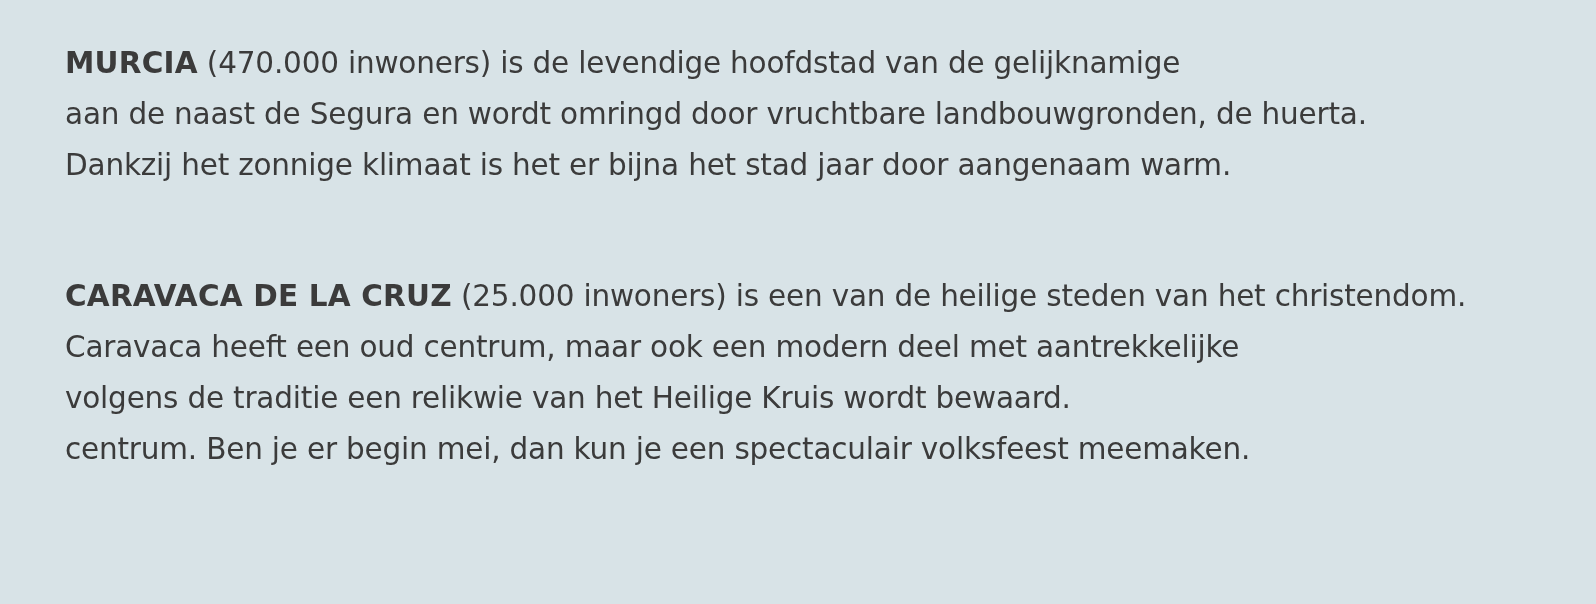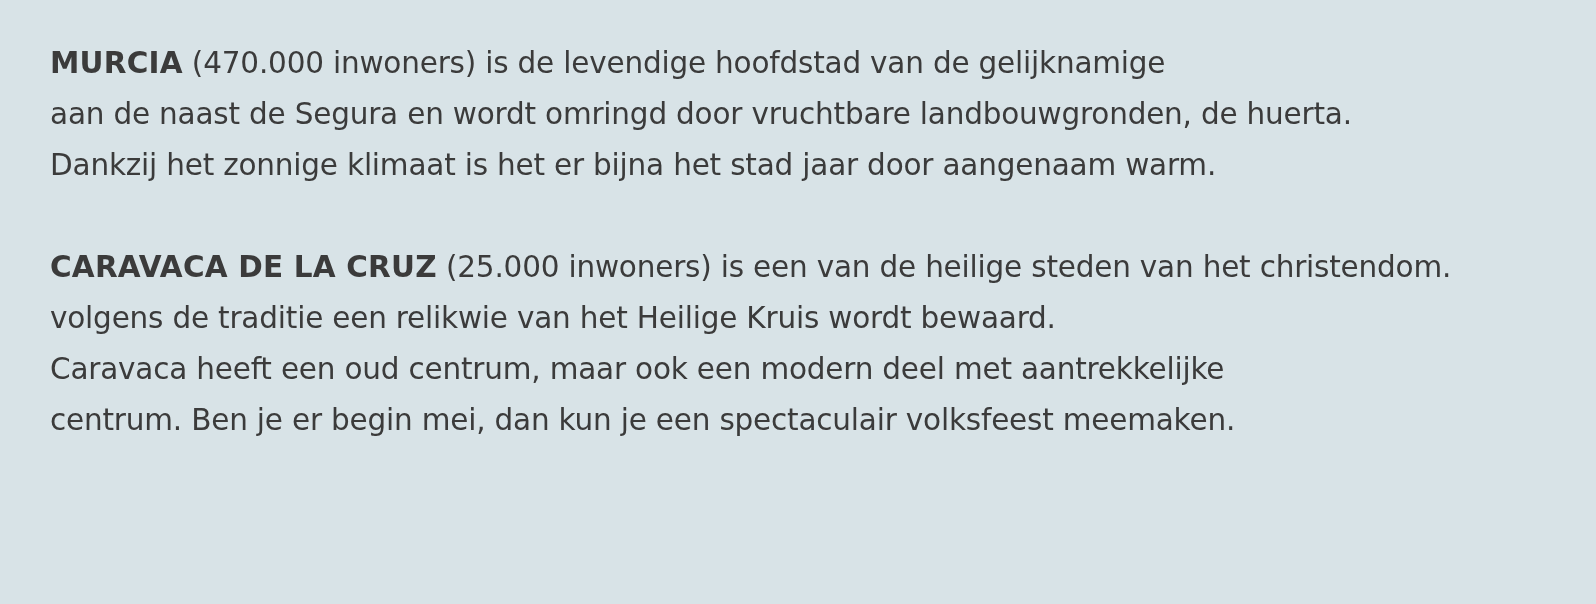--- a/index.html
+++ b/index.html
@@ -11,31 +11,31 @@
     height: 604px;
     background: #d8e3e7;
     font-family: "DejaVu Sans", sans-serif;
     overflow: hidden;
   }
   .page {
     width: 1596px;
     height: 604px;
     background: #d8e3e7;
     box-sizing: border-box;
-    padding: 38px 50px 0 50px;
+    padding: 38px 50px 0 65px;
   }
   .paragraph {
     color: #3b3b3b;
     font-size: 29.5px;
     line-height: 51px;
     letter-spacing: -0.2px;
     font-weight: 400;
   }
   .paragraph + .paragraph {
-    margin-top: 51px;
+    margin-top: 80px;
   }
   .lead {
     font-weight: bold;
     letter-spacing: 0.2px;
   }
   .line {
     display: block;
     white-space: pre;
   }
 </style>
@@ -45,18 +45,18 @@
 <div class="page">
 
   <div class="paragraph">
     <span class="line"><span class="lead">MURCIA</span><span> (470.000 inwoners) is de levendige hoofdstad van de gelijknamige</span></span>
     <span class="line">aan de naast de Segura en wordt omringd door vruchtbare landbouwgronden, de huerta.</span>
     <span class="line">Dankzij het zonnige klimaat is het er bijna het stad jaar door aangenaam warm.</span>
   </div>
 
   <div class="paragraph">
     <span class="line"><span class="lead">CARAVACA DE LA CRUZ</span><span> (25.000 inwoners) is een van de heilige steden van het christendom.</span></span>
+    <span class="line">Caravaca heeft een oud centrum, maar ook een modern deel met aantrekkelijke</span>
     <span class="line">volgens de traditie een relikwie van het Heilige Kruis wordt bewaard.</span>
-    <span class="line">Caravaca heeft een oud centrum, maar ook een modern deel met aantrekkelijke</span>
     <span class="line">centrum. Ben je er begin mei, dan kun je een spectaculair volksfeest meemaken.</span>
   </div>
 
 </div>
 
 </body></html>

